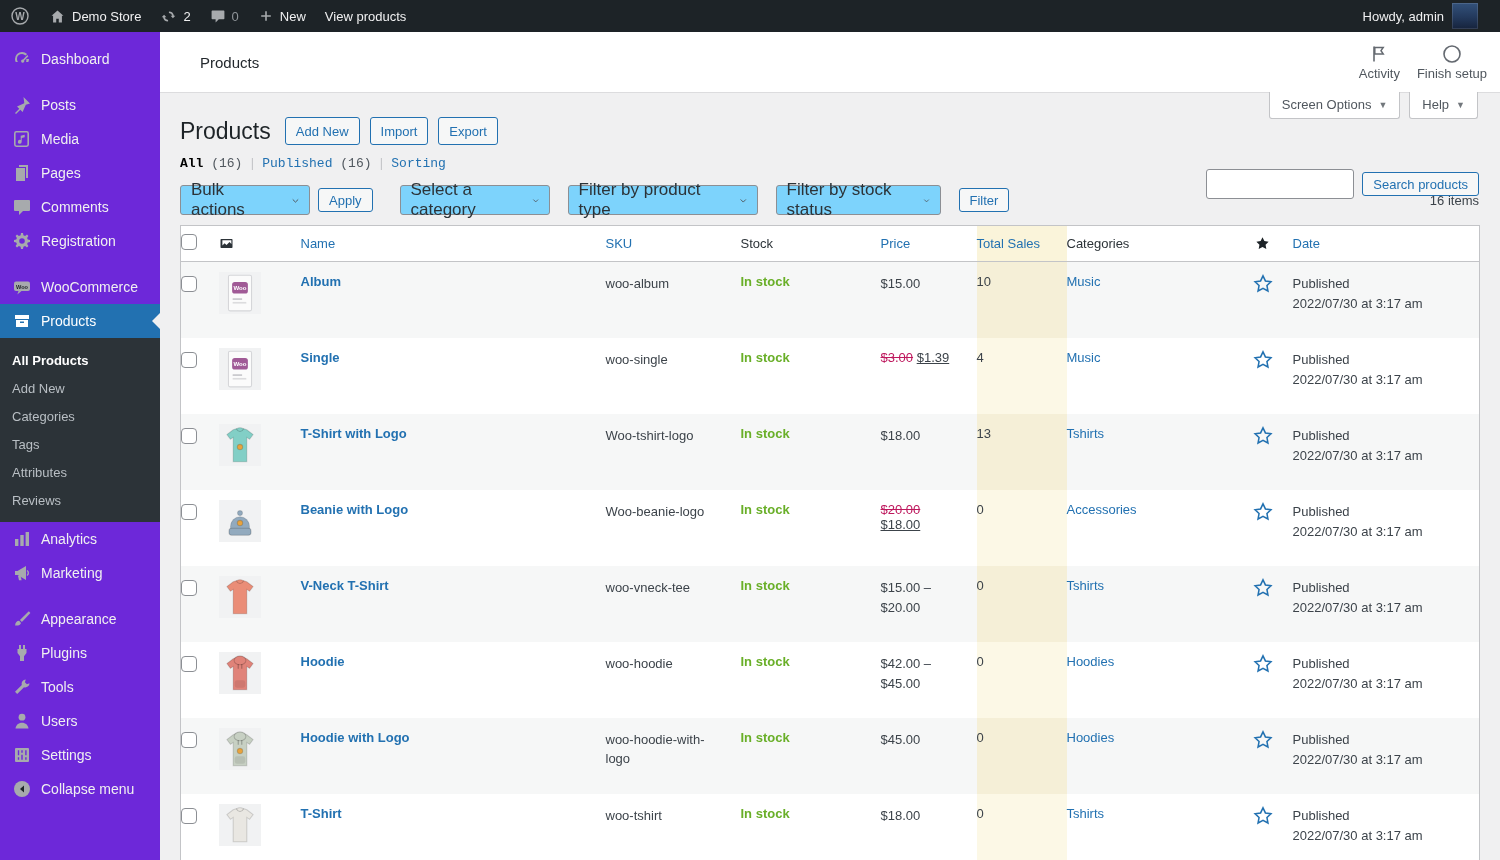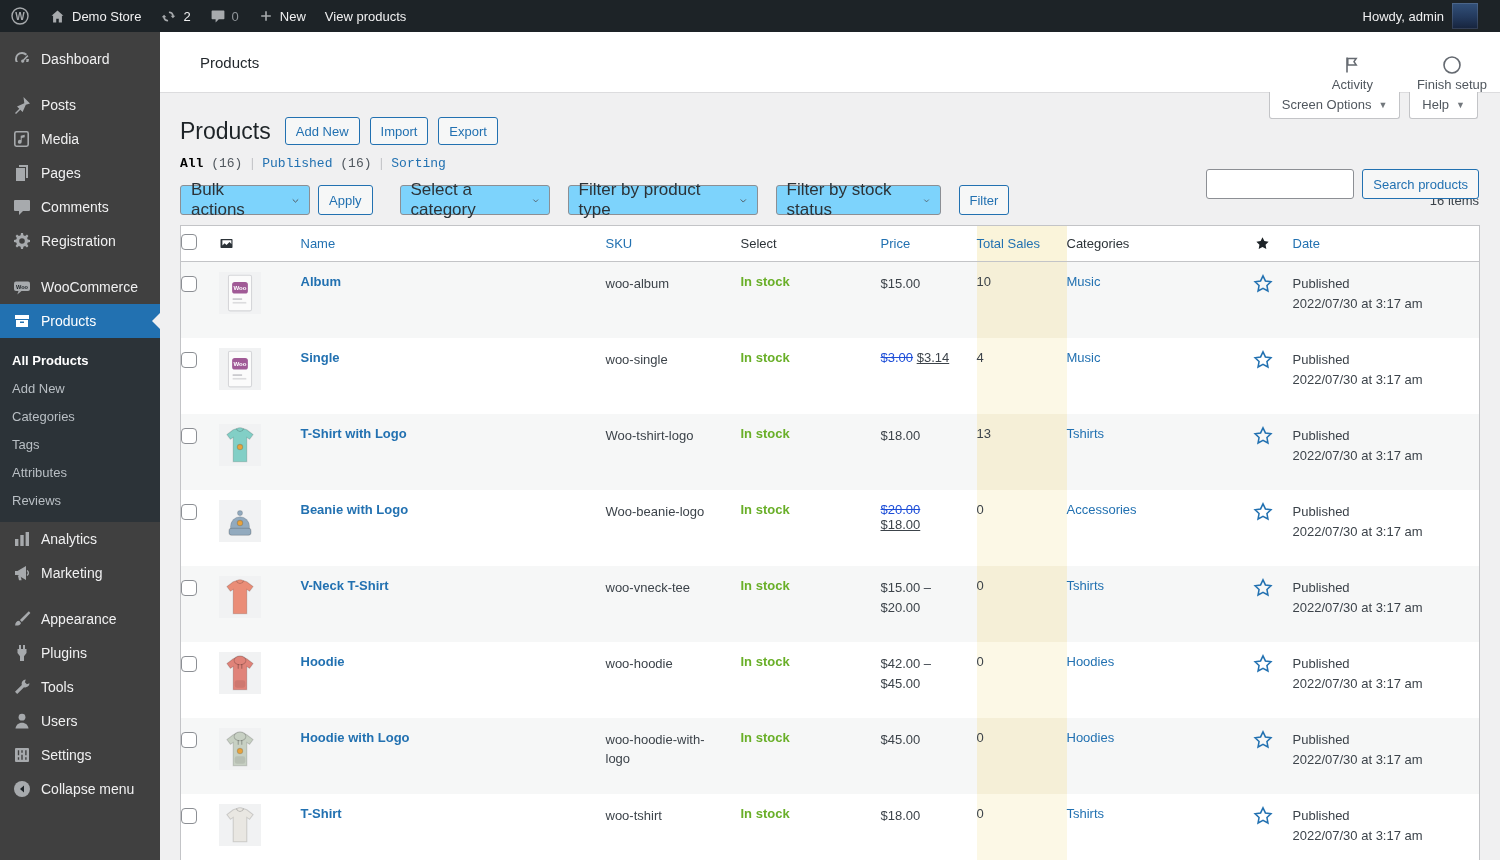--- a/index.html
+++ b/index.html
@@ -13,52 +13,52 @@
   #adminbar{position:absolute;top:0;left:0;width:100%;height:32px;background:#1d2327;
     display:flex;align-items:center;font-size:13px;color:#f0f0f1;z-index:50;box-sizing:border-box;}
   .ab-left{display:flex;align-items:center;gap:19px;padding-left:10px;height:32px;}
   .ab-item{display:inline-flex;align-items:center;gap:6px;height:32px;cursor:pointer;}
   .ab-icon{color:#a7aaad;display:inline-flex;}
   .ab-dim{color:#8f9499;}
   .ab-right{margin-left:auto;display:flex;align-items:center;gap:8px;padding-right:22px;}
   .avatar{width:26px;height:26px;background:linear-gradient(180deg,#33517a 0%,#23395c 55%,#16233c 100%);
     box-shadow:inset 0 0 0 1px rgba(255,255,255,.12);}
   
-  #sidebar{position:absolute;top:32px;left:0;bottom:0;width:160px;background:#404040;
+  #sidebar{position:absolute;top:32px;left:0;bottom:0;width:160px;background:#6d28d9;
     font-size:14px;color:#f0f0f1;padding-top:10px;box-sizing:border-box;z-index:40;}
   .menu-item{display:flex;align-items:center;gap:9px;height:34px;padding-left:12px;cursor:pointer;position:relative;box-sizing:border-box;}
   .menu-item .mi{width:20px;height:20px;color:#a7aaad;flex:0 0 20px;}
   .menu-item.active{background:#2271b1;color:#fff;}
   .menu-item.active .mi{color:#fff;}
   .menu-item.active::after{content:"";position:absolute;right:0;top:50%;margin-top:-8px;
     border:8px solid transparent;border-right-color:#f0f0f1;}
   .menu-sep{height:12px;}
   .submenu{background:#2c3338;padding:8px 0;}
   .submenu-item{font-size:13px;color:#b9bfc4;padding:0 0 0 12px;height:28px;display:flex;align-items:center;cursor:pointer;}
   .submenu-item.current{color:#fff;font-weight:bold;}
   
   #main{margin-left:160px;}
   #wc-header{height:60px;margin-top:32px;background:#fff;border-bottom:1px solid #dcdcde;
     display:flex;align-items:center;position:relative;}
   .wc-title{margin-left:40px;font-size:15px;font-weight:500;color:#23282d;}
-  .wc-actions{position:absolute;right:13px;top:0;height:60px;display:flex;align-items:flex-end;gap:44px;}
+  .wc-actions{position:absolute;right:13px;top:0;height:60px;display:flex;align-items:center;gap:17px;}
   .wc-action{display:flex;flex-direction:column;align-items:center;gap:2px;color:#50575e;font-size:13px;cursor:pointer;}
   .wc-action .ic{color:#646970;}
   
   #screen-tabs{position:absolute;top:92px;right:22px;display:flex;gap:9px;z-index:30;}
   .scr-tab{background:#fff;border:1px solid #c3c4c7;border-top:none;border-radius:0 0 3px 3px;
     padding:5px 12px 6px;font-size:13px;color:#50575e;display:flex;align-items:center;gap:7px;cursor:pointer;}
   .scr-tab .caret{font-size:9px;color:#72777c;}
   
   #content{padding:0 21px 0 20px;position:relative;}
   .title-row{margin-top:22px;display:flex;align-items:center;gap:10px;height:32px;}
   h1.page-title{font-size:23px;font-weight:400;color:#1d2327;margin:0 4px 0 0;}
   .btn{display:inline-flex;align-items:center;justify-content:center;background:#f6f7f7;border:1px solid #2271b1;
     color:#2271b1;border-radius:3px;font-size:13px;padding:0 10px;height:28px;cursor:pointer;box-sizing:border-box;}
-  .btn.h30{height:30px;}
+  .btn.h30{height:24px;}
   .search-box{position:absolute;top:54px;right:21px;display:flex;gap:8px;align-items:center;}
   .search-box input{width:148px;height:30px;border:1px solid #8c8f94;border-radius:3px;background:#fff;
     box-sizing:border-box;padding:0 8px;font-size:13px;font-family:inherit;}
   .views{margin-top:9px;font-size:13px;color:#646970;display:flex;gap:6px;align-items:center;font-family:Liberation Mono, monospace;}
   .views .sep{color:#c3c4c7;}
   .views .current{color:#000;font-weight:bold;}
   .views a{color:#2271b1;text-decoration:none;cursor:pointer;}
   .views .count{color:#50575e;font-weight:normal;}
   .tablenav{margin-top:14px;display:flex;align-items:center;gap:8px;}
   .wpselect{display:inline-flex;align-items:center;justify-content:space-between;height:30px;border:1px solid #8c8f94;
@@ -80,21 +80,21 @@
   th.col-total, td.cell-total{background:#faf4da;}
   tr.product-row td.cell-total{background:#fcf8e6;}
   tr.product-row.alt td.cell-total{background:#f5efd7;}
   .cb{width:16px;height:16px;border:1px solid #8c8f94;border-radius:4px;background:#fff;display:inline-block;cursor:pointer;box-sizing:border-box;}
   td .cb{margin-top:2px;}
   .thumb{width:42px;height:42px;background:#f1f2f3;margin-top:-2px;}
   .name-link{color:#2271b1;font-weight:bold;text-decoration:none;cursor:pointer;}
   .cat-link{color:#2271b1;text-decoration:none;cursor:pointer;}
   .sku-text{color:#3c434a;line-height:19px;display:block;padding-right:14px;word-wrap:break-word;}
   .instock{font-weight:bold;}
-  .price-old{color:#1d4ed8;text-decoration:line-through;}
+  .price-old{color:#be185d;text-decoration:line-through;}
   .price-sale{color:#3c434a;text-decoration:underline;}
   .price-line{color:#3c434a;line-height:20px;}
   .date-line{color:#3c434a;line-height:20px;display:block;}
   .star-btn{display:inline-block;cursor:pointer;margin-top:-1px;}
 </style>
 </head>
 <body>
 
 <div id="adminbar">
   <div class="ab-left">
@@ -378,21 +378,21 @@
       <thead>
         <tr>
           <th class="pl13"><span class="cb"></span></th>
           <th class="pl26">
               <svg width="15" height="15" viewBox="0 0 20 20">
                 <path fill-rule="evenodd" fill="#2c3338" d="M3 4h14a1 1 0 0 1 1 1v10a1 1 0 0 1-1 1H3a1 1 0 0 1-1-1V5a1 1 0 0 1 1-1zm1.5 1.5v7l3-3 2.5 2.5L14 8l2.5 2.5v-5z"></path>
               </svg>
             </th>
           <th class="pl20 sortable">Name</th>
           <th class="pl10 sortable">SKU</th>
-          <th class="pl10">Select</th>
+          <th class="pl10">Stock</th>
           <th class="pl9 sortable">Price</th>
           <th class="pl10 col-total sortable">Total Sales</th>
           <th class="pl20">Categories</th>
           <th style="text-align:center"><svg width="17" height="17" viewBox="0 0 20 20" style="display:inline-block;vertical-align:middle">
                 <path d="M10 2.6l2.2 4.6 5 .7-3.6 3.5.9 5-4.5-2.4-4.5 2.4.9-5L2.8 7.9l5-.7z" fill="#1d2327"></path>
               </svg></th>
           <th class="pl11 sortable">Date</th>
         </tr>
       </thead>
       <tbody id="rows">
@@ -428,21 +428,21 @@
                   <rect x="12.5" y="9.5" width="15" height="11" rx="2.5" fill="#a05a96"></rect>
                   <text x="20" y="17" text-anchor="middle" font-size="5.8" font-weight="bold" fill="#fff">Woo</text>
                   <rect x="13" y="25" width="9" height="1.6" fill="#c8c8cc"></rect>
                   <rect x="13" y="28.5" width="13" height="1.6" fill="#dcdcde"></rect>
                 </svg></span></td>
             <td class="pl20"><a class="name-link">Single</a></td>
             <td class="pl10">
               <span class="sku-text">woo-single</span>
             </td>
             <td class="pl10"><span class="instock" style="color:#69af28">In stock</span></td>
-            <td class="pl9"><span class="price-old">$3.00</span> <span class="price-sale">$3.14</span></td>
+            <td class="pl9"><span class="price-old">$3.00</span> <span class="price-sale">$1.39</span></td>
             <td class="pl20 cell-total"><span>4</span></td>
             <td class="pl20"><a class="cat-link">Music</a></td>
             <td style="text-align:center"><span class="star-btn"><svg width="22" height="22" viewBox="0 0 20 20">
                   <path d="M10 2.6l2.2 4.6 5 .7-3.6 3.5.9 5-4.5-2.4-4.5 2.4.9-5L2.8 7.9l5-.7z" fill="none" stroke="#2271b1" stroke-width="1.4"></path>
                 </svg></span></td>
             <td class="pl11">
               <span class="date-line">Published</span>
               <span class="date-line">2022/07/30 at 3:17 am</span>
             </td>
           </tr>

